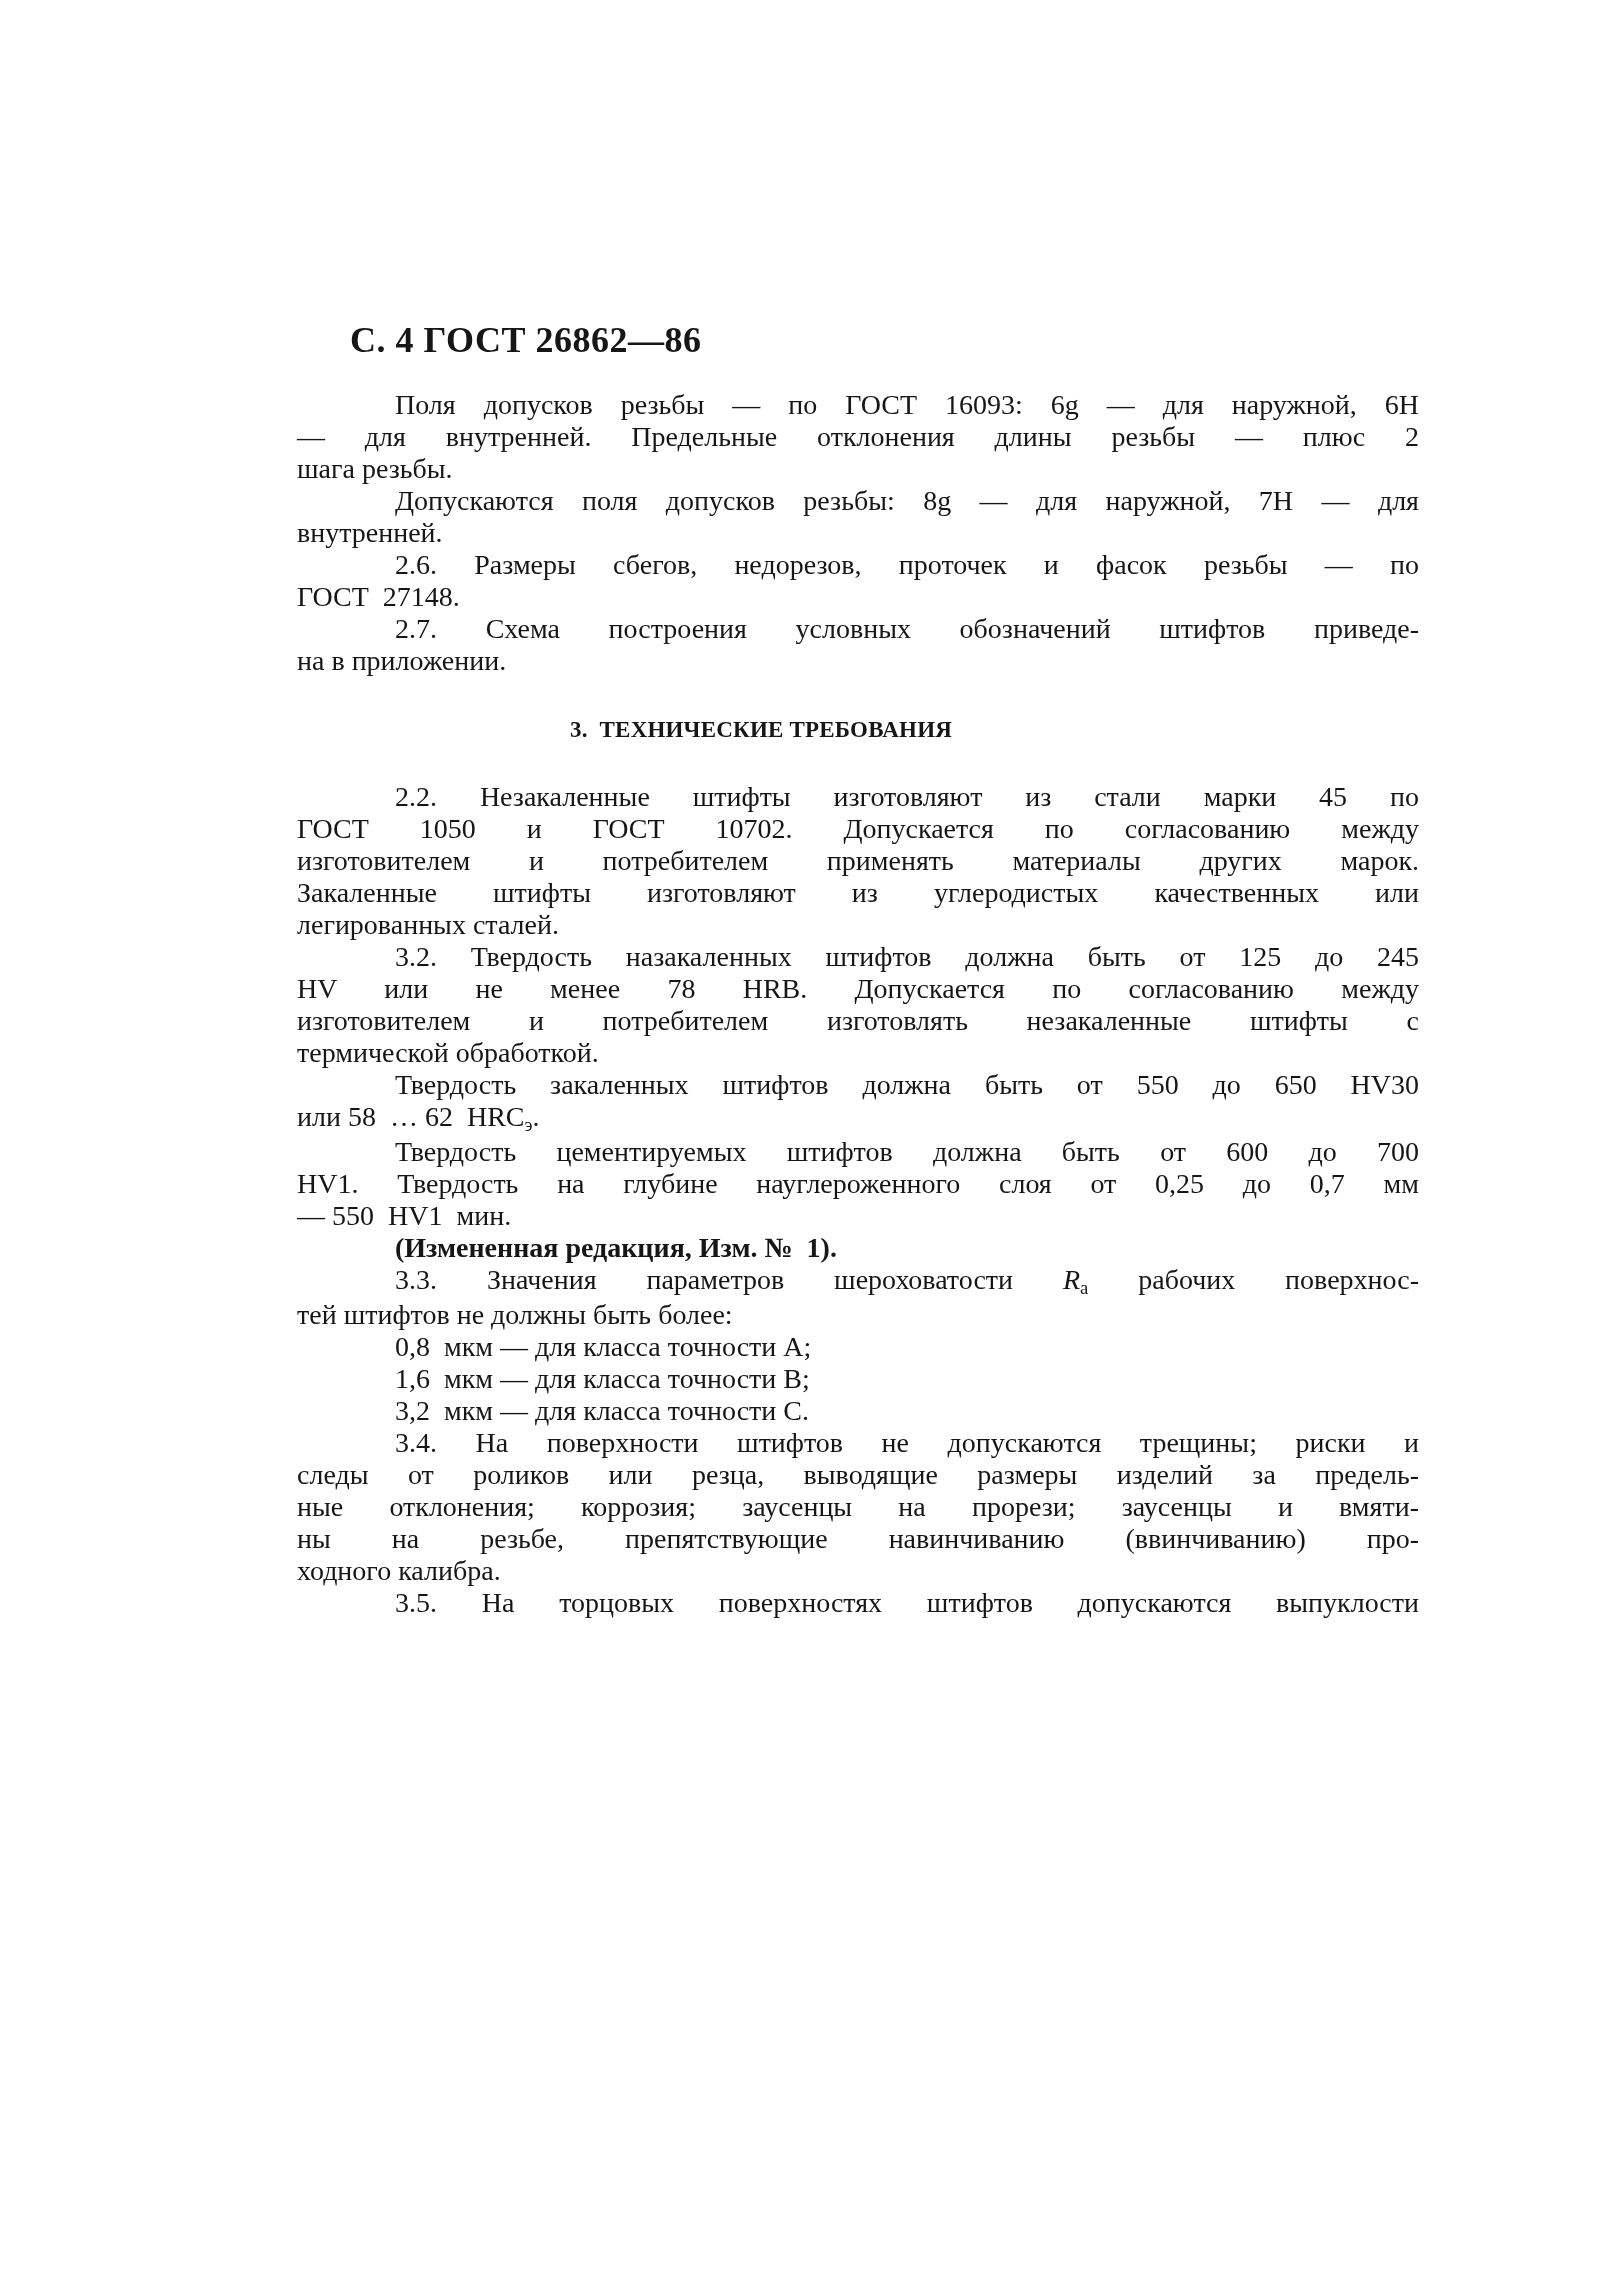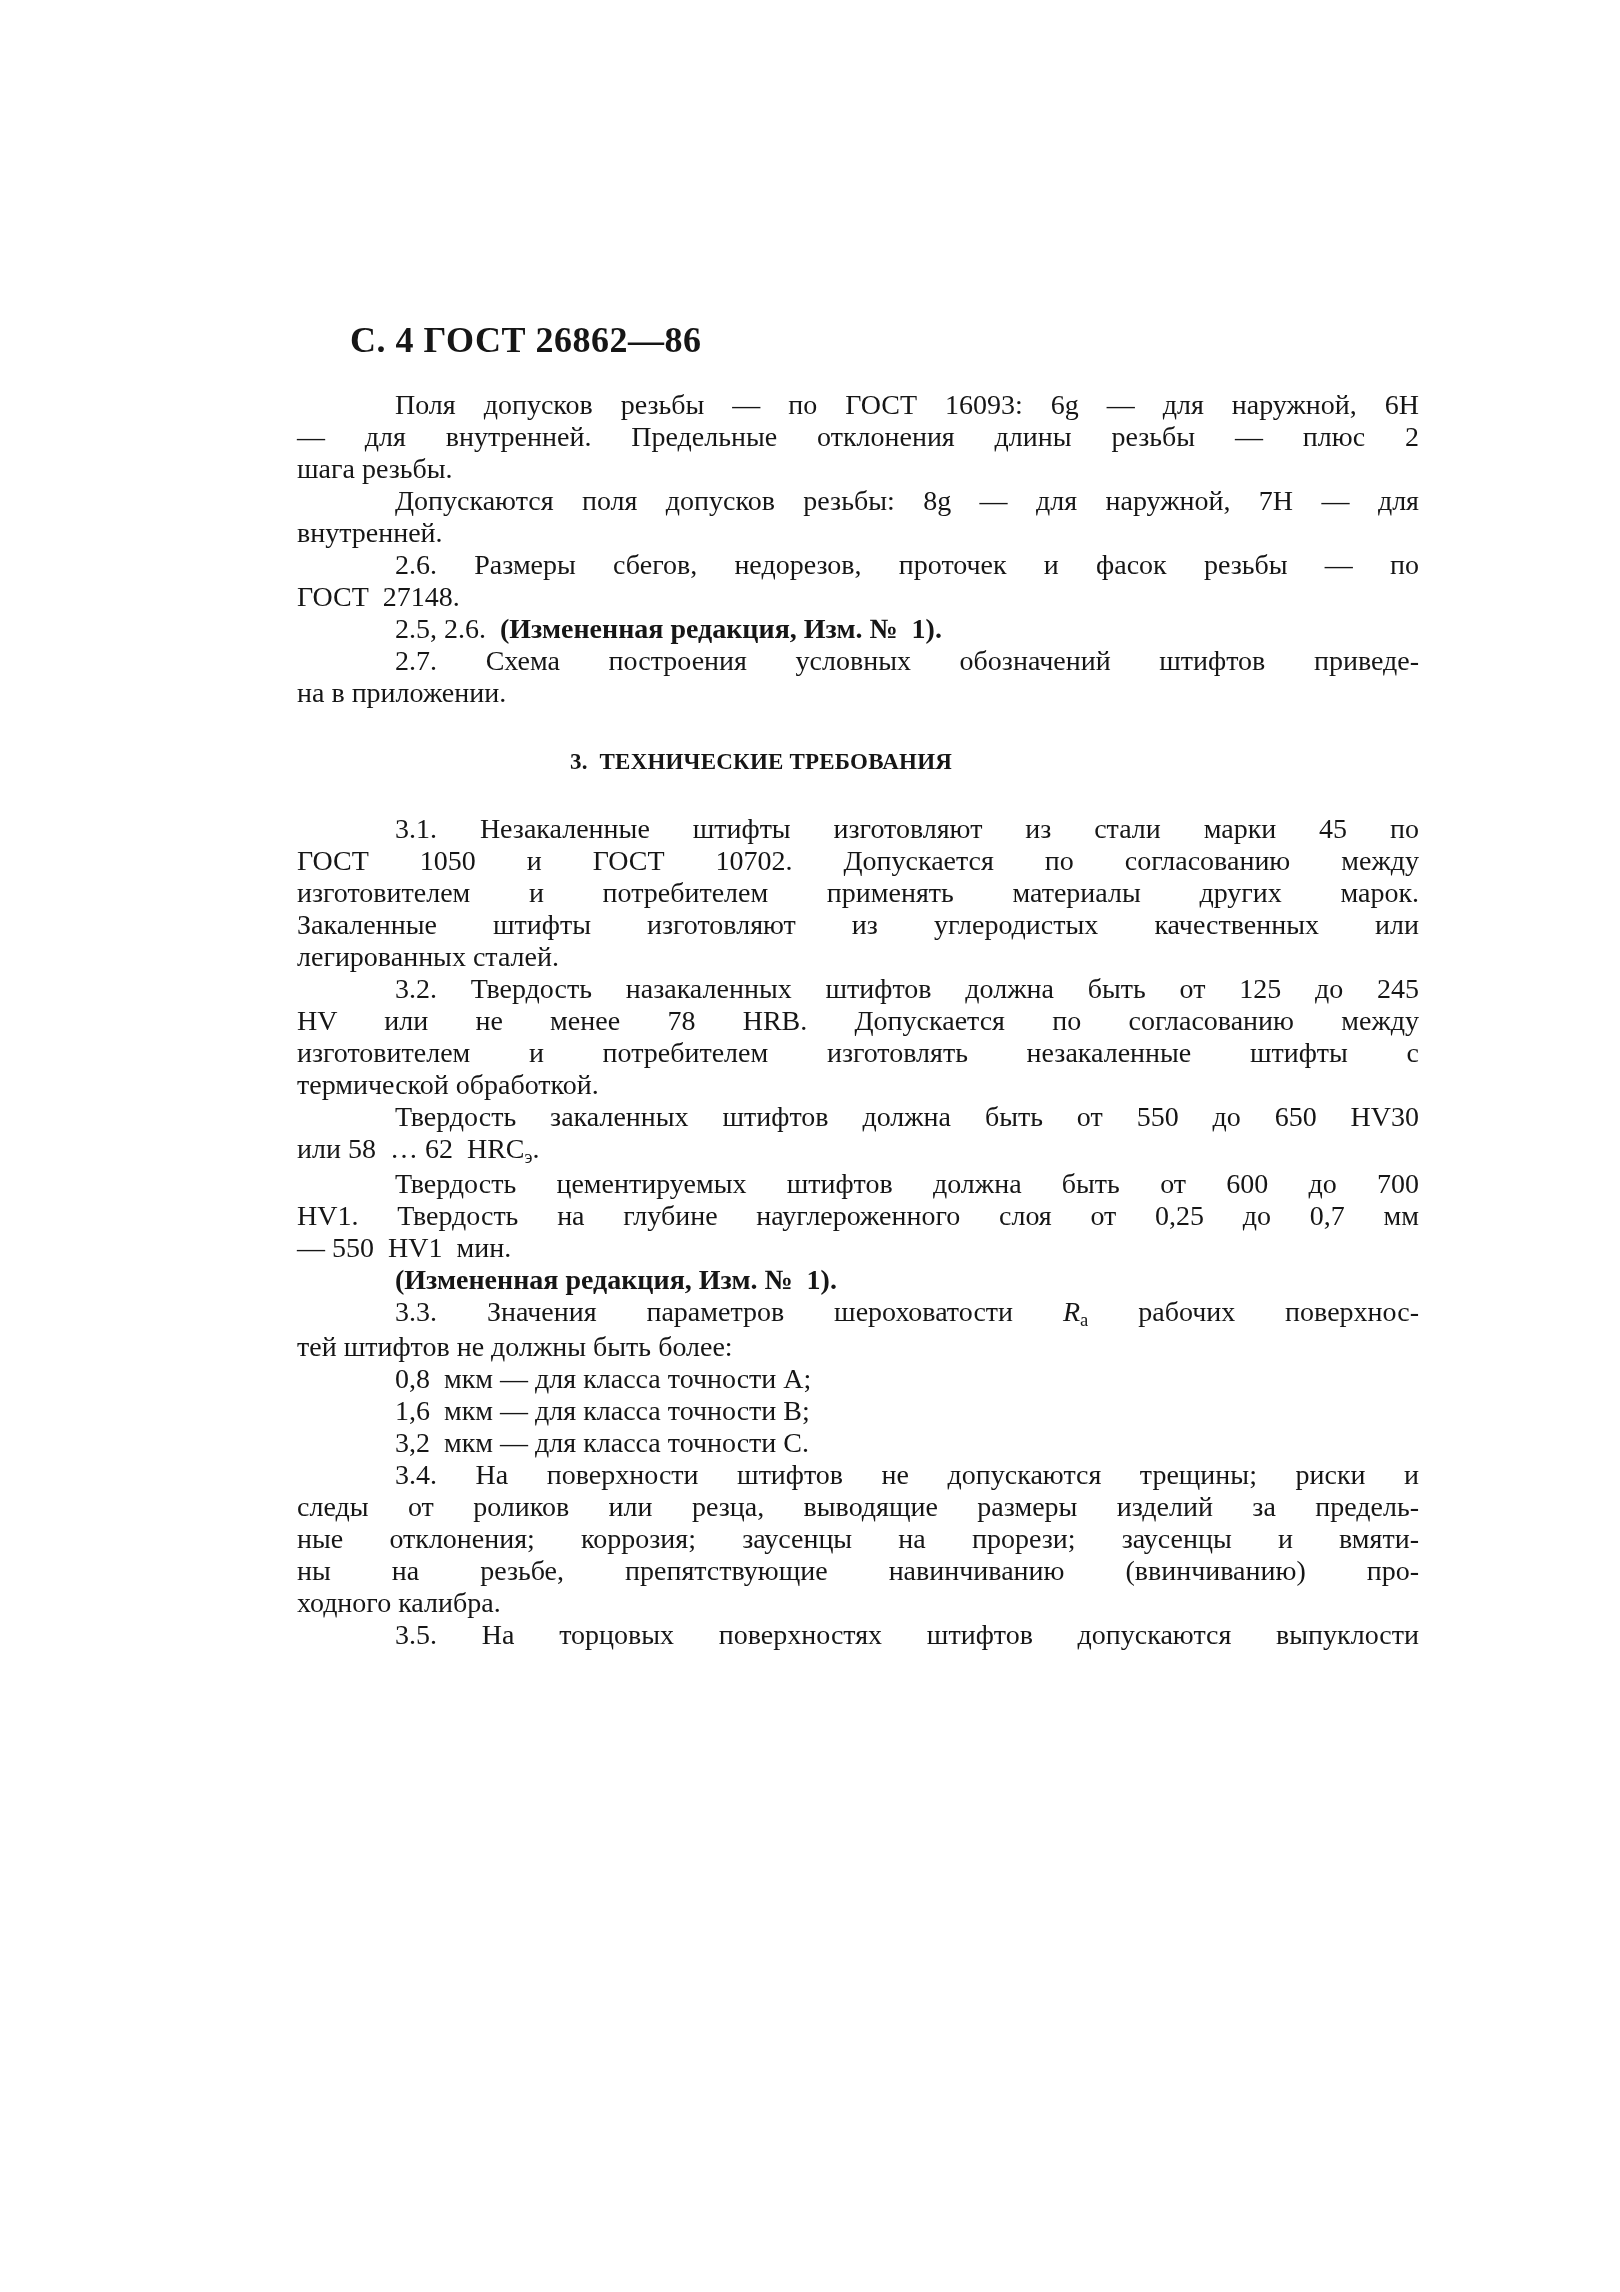--- a/index.html
+++ b/index.html
@@ -62,29 +62,26 @@
       </div>
       <div class="para">
         <div class="line indent jfy"><span>Допускаются поля допусков резьбы: 8g — для наружной, 7Н — для</span></div>
         <div class="line"><span>внутренней.</span></div>
       </div>
       <div class="para">
         <div class="line indent jfy"><span>2.6. Размеры сбегов, недорезов, проточек и фасок резьбы — по</span></div>
         <div class="line"><span>ГОСТ&nbsp; 27148.</span></div>
       </div>
       <div class="para">
-        <div class="line indent"><span>2.5, 2.6.&nbsp; </span><span class="b">(Измененная редакция, Изм. №&nbsp; 1).</span></div>
-      </div>
-      <div class="para">
         <div class="line indent jfy"><span>2.7. Схема построения условных обозначений штифтов приведе-</span></div>
         <div class="line"><span>на в приложении.</span></div>
       </div>
       <div class="heading">3.&nbsp; ТЕХНИЧЕСКИЕ ТРЕБОВАНИЯ</div>
       <div class="para">
-        <div class="line indent jfy"><span>3.1. Незакаленные штифты изготовляют из стали марки 45 по</span></div>
+        <div class="line indent jfy"><span>2.2. Незакаленные штифты изготовляют из стали марки 45 по</span></div>
         <div class="line jfy"><span>ГОСТ 1050 и ГОСТ 10702. Допускается по согласованию между</span></div>
         <div class="line jfy"><span>изготовителем и потребителем применять материалы других марок.</span></div>
         <div class="line jfy"><span>Закаленные штифты изготовляют из углеродистых качественных или</span></div>
         <div class="line"><span>легированных сталей.</span></div>
       </div>
       <div class="para">
         <div class="line indent jfy"><span>3.2. Твердость назакаленных штифтов должна быть от 125 до 245</span></div>
         <div class="line jfy"><span>HV или не менее 78 HRB. Допускается по согласованию между</span></div>
         <div class="line jfy"><span>изготовителем и потребителем изготовлять незакаленные штифты с</span></div>
         <div class="line"><span>термической обработкой.</span></div>

